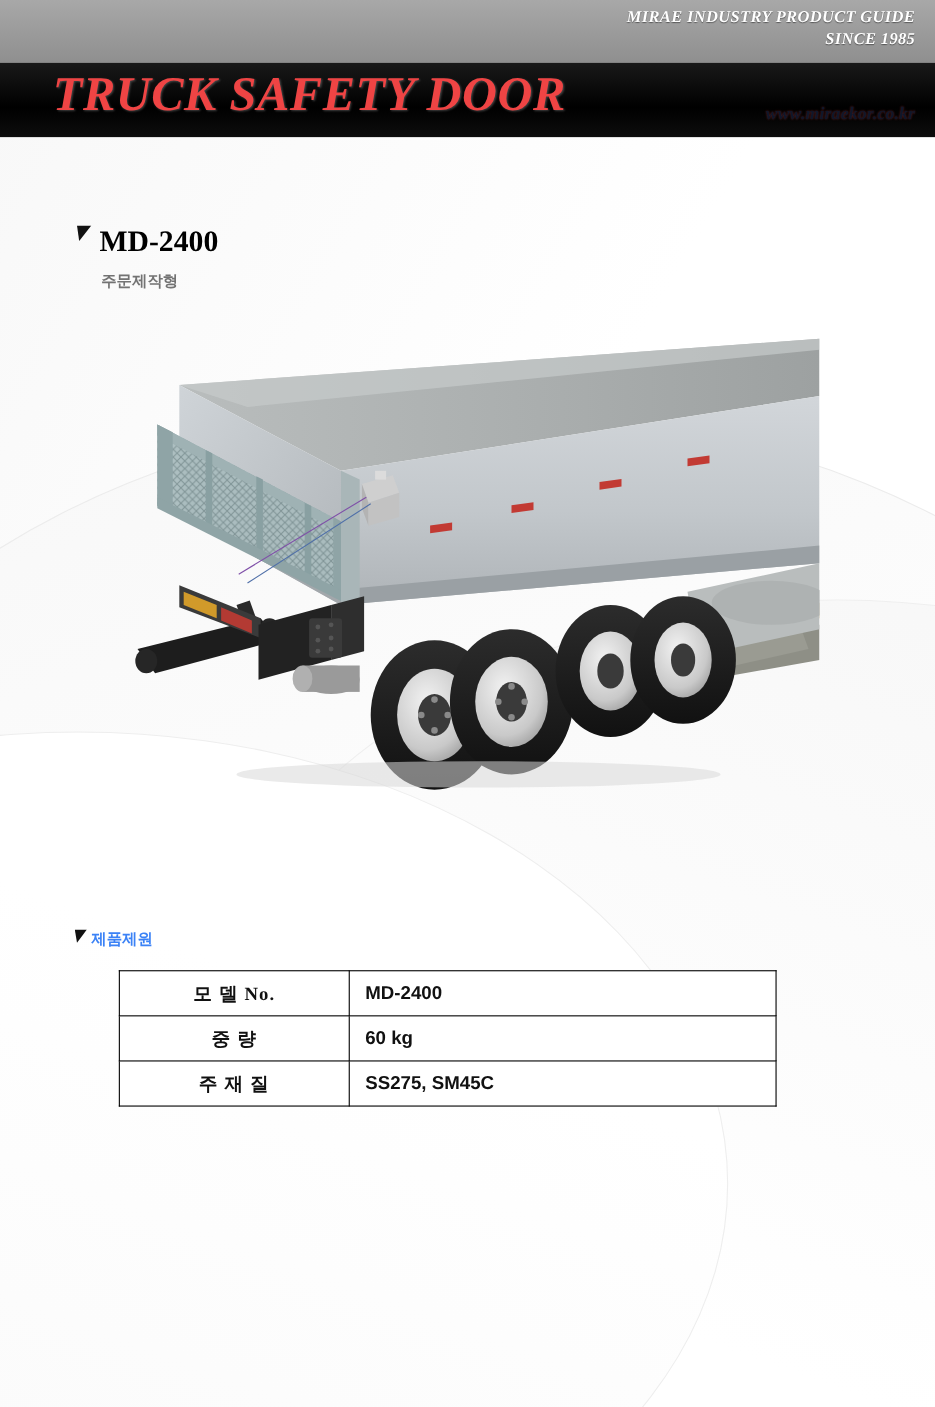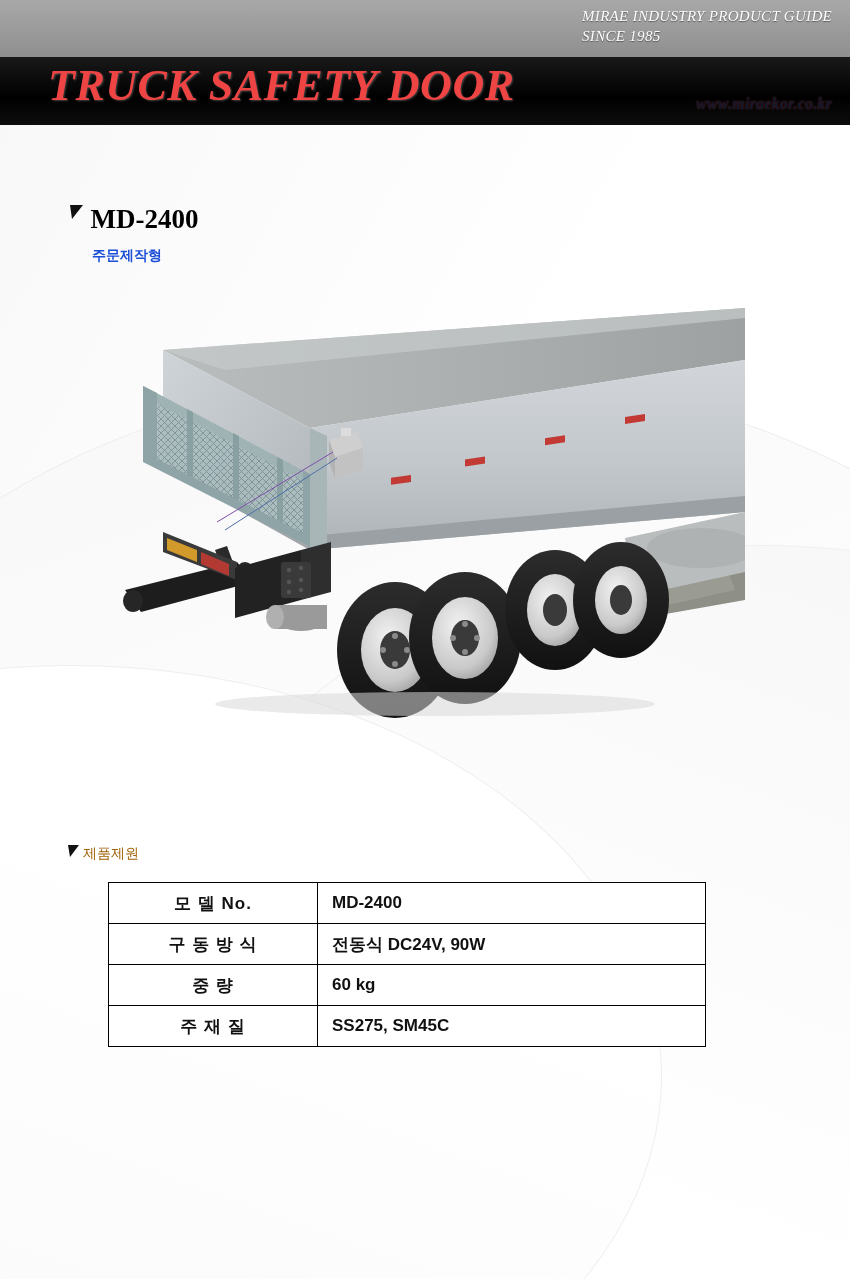--- a/index.html
+++ b/index.html
@@ -25,23 +25,23 @@
   .header-top {
     position: absolute;
     left: 0; top: 0;
     width: 850px; height: 57px;
     background: #9e9e9e;
     background: linear-gradient(180deg, #a8a8a8 0%, #9a9a9a 55%, #8f8f8f 100%);
   }
   .header-top-inner {
     position: absolute;
     right: 18px; top: 6px;
-    text-align: left;
+    text-align: right;
     font-family: "Liberation Serif", serif;
-    font-weight: normal;
+    font-weight: bold;
     font-style: italic;
     color: #ffffff;
     font-size: 15px;
     line-height: 20px;
     letter-spacing: 0.3px;
     text-shadow: 0 1px 1px rgba(0,0,0,0.45);
   }
   .header-black {
     position: absolute;
     left: 0; top: 57px;
@@ -130,39 +130,39 @@
     color: #000000;
     line-height: 28px;
     vertical-align: top;
   }
   .model-sub {
     position: absolute;
     left: 22px; top: 42px;
     font-family: "Liberation Sans", sans-serif;
     font-weight: bold;
     font-size: 14px;
-    color: #1d4ed8;
+    color: #737373;
     white-space: nowrap;
   }
 
   
   .product-image {
     position: absolute;
     left: 105px; top: 300px;
     width: 640px; height: 420px;
   }
 
   
   .spec-heading {
     position: absolute;
     left: 68px; top: 845px;
     font-family: "Liberation Sans", sans-serif;
     font-size: 14px;
-    font-weight: normal;
-    color: #a16207;
+    font-weight: bold;
+    color: #3b82f6;
     white-space: nowrap;
   }
   .spec-heading .bullet-flag {
     margin-right: 3px;
     width: 12px; height: 13px;
   }
   table.spec {
     position: absolute;
     left: 108px; top: 882px;
     width: 598px;
@@ -174,20 +174,21 @@
     height: 38px;
     font-size: 17px;
     font-weight: bold;
     color: #111111;
     font-family: "Liberation Sans", sans-serif;
   }
   table.spec td.label {
     width: 206px;
     text-align: center;
     letter-spacing: 1px;
+    font-family: Liberation Serif, serif;
   }
   table.spec td.value {
     padding-left: 14px;
     text-align: left;
   }
 </style>
 </head>
 <body>
 
 <div class="page">
@@ -356,24 +357,20 @@
         <polygon points="0,0 11,0 2,12" fill="#111111"></polygon>
       </svg>
     </span><span>제품제원</span>
   </div>
 
   <table class="spec">
     <tbody>
       <tr>
         <td class="label">모  델 No.</td>
         <td class="value">MD-2400</td>
-      </tr>
-      <tr>
-        <td class="label">구 동 방 식</td>
-        <td class="value">전동식 DC24V, 90W</td>
       </tr>
       <tr>
         <td class="label">중        량</td>
         <td class="value">60 kg</td>
       </tr>
       <tr>
         <td class="label">주  재  질</td>
         <td class="value">SS275, SM45C</td>
       </tr>
     </tbody>

